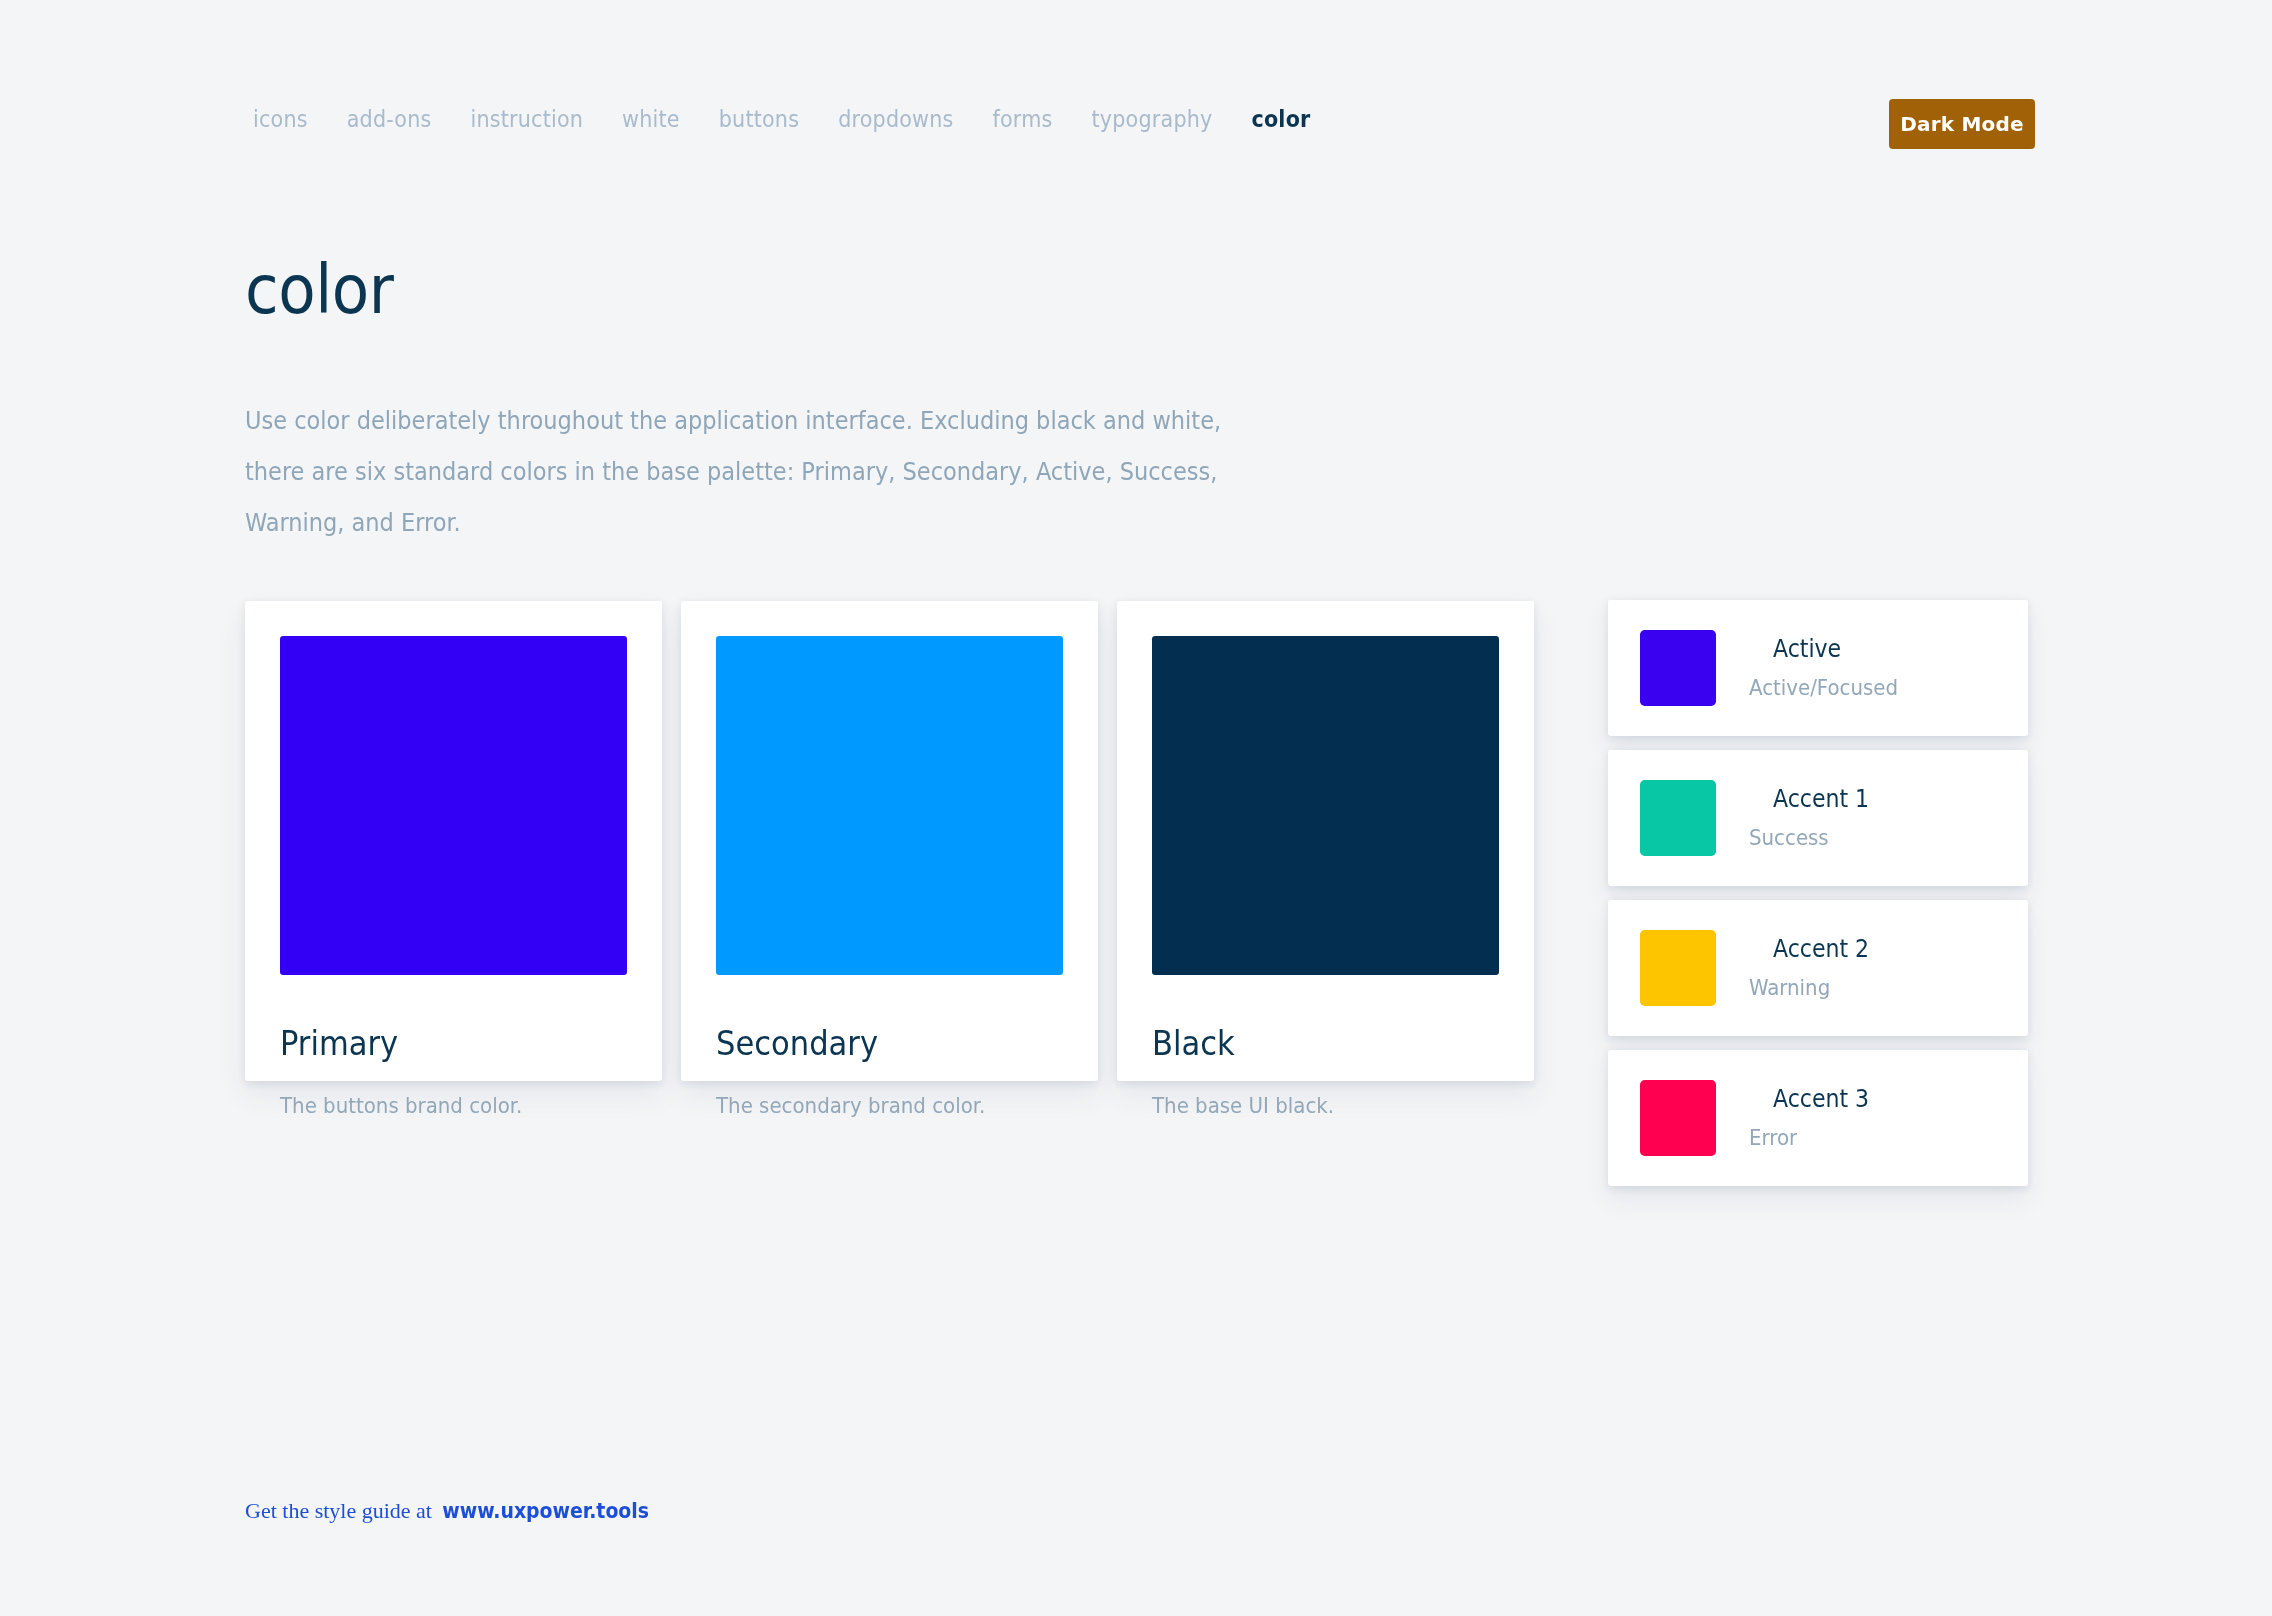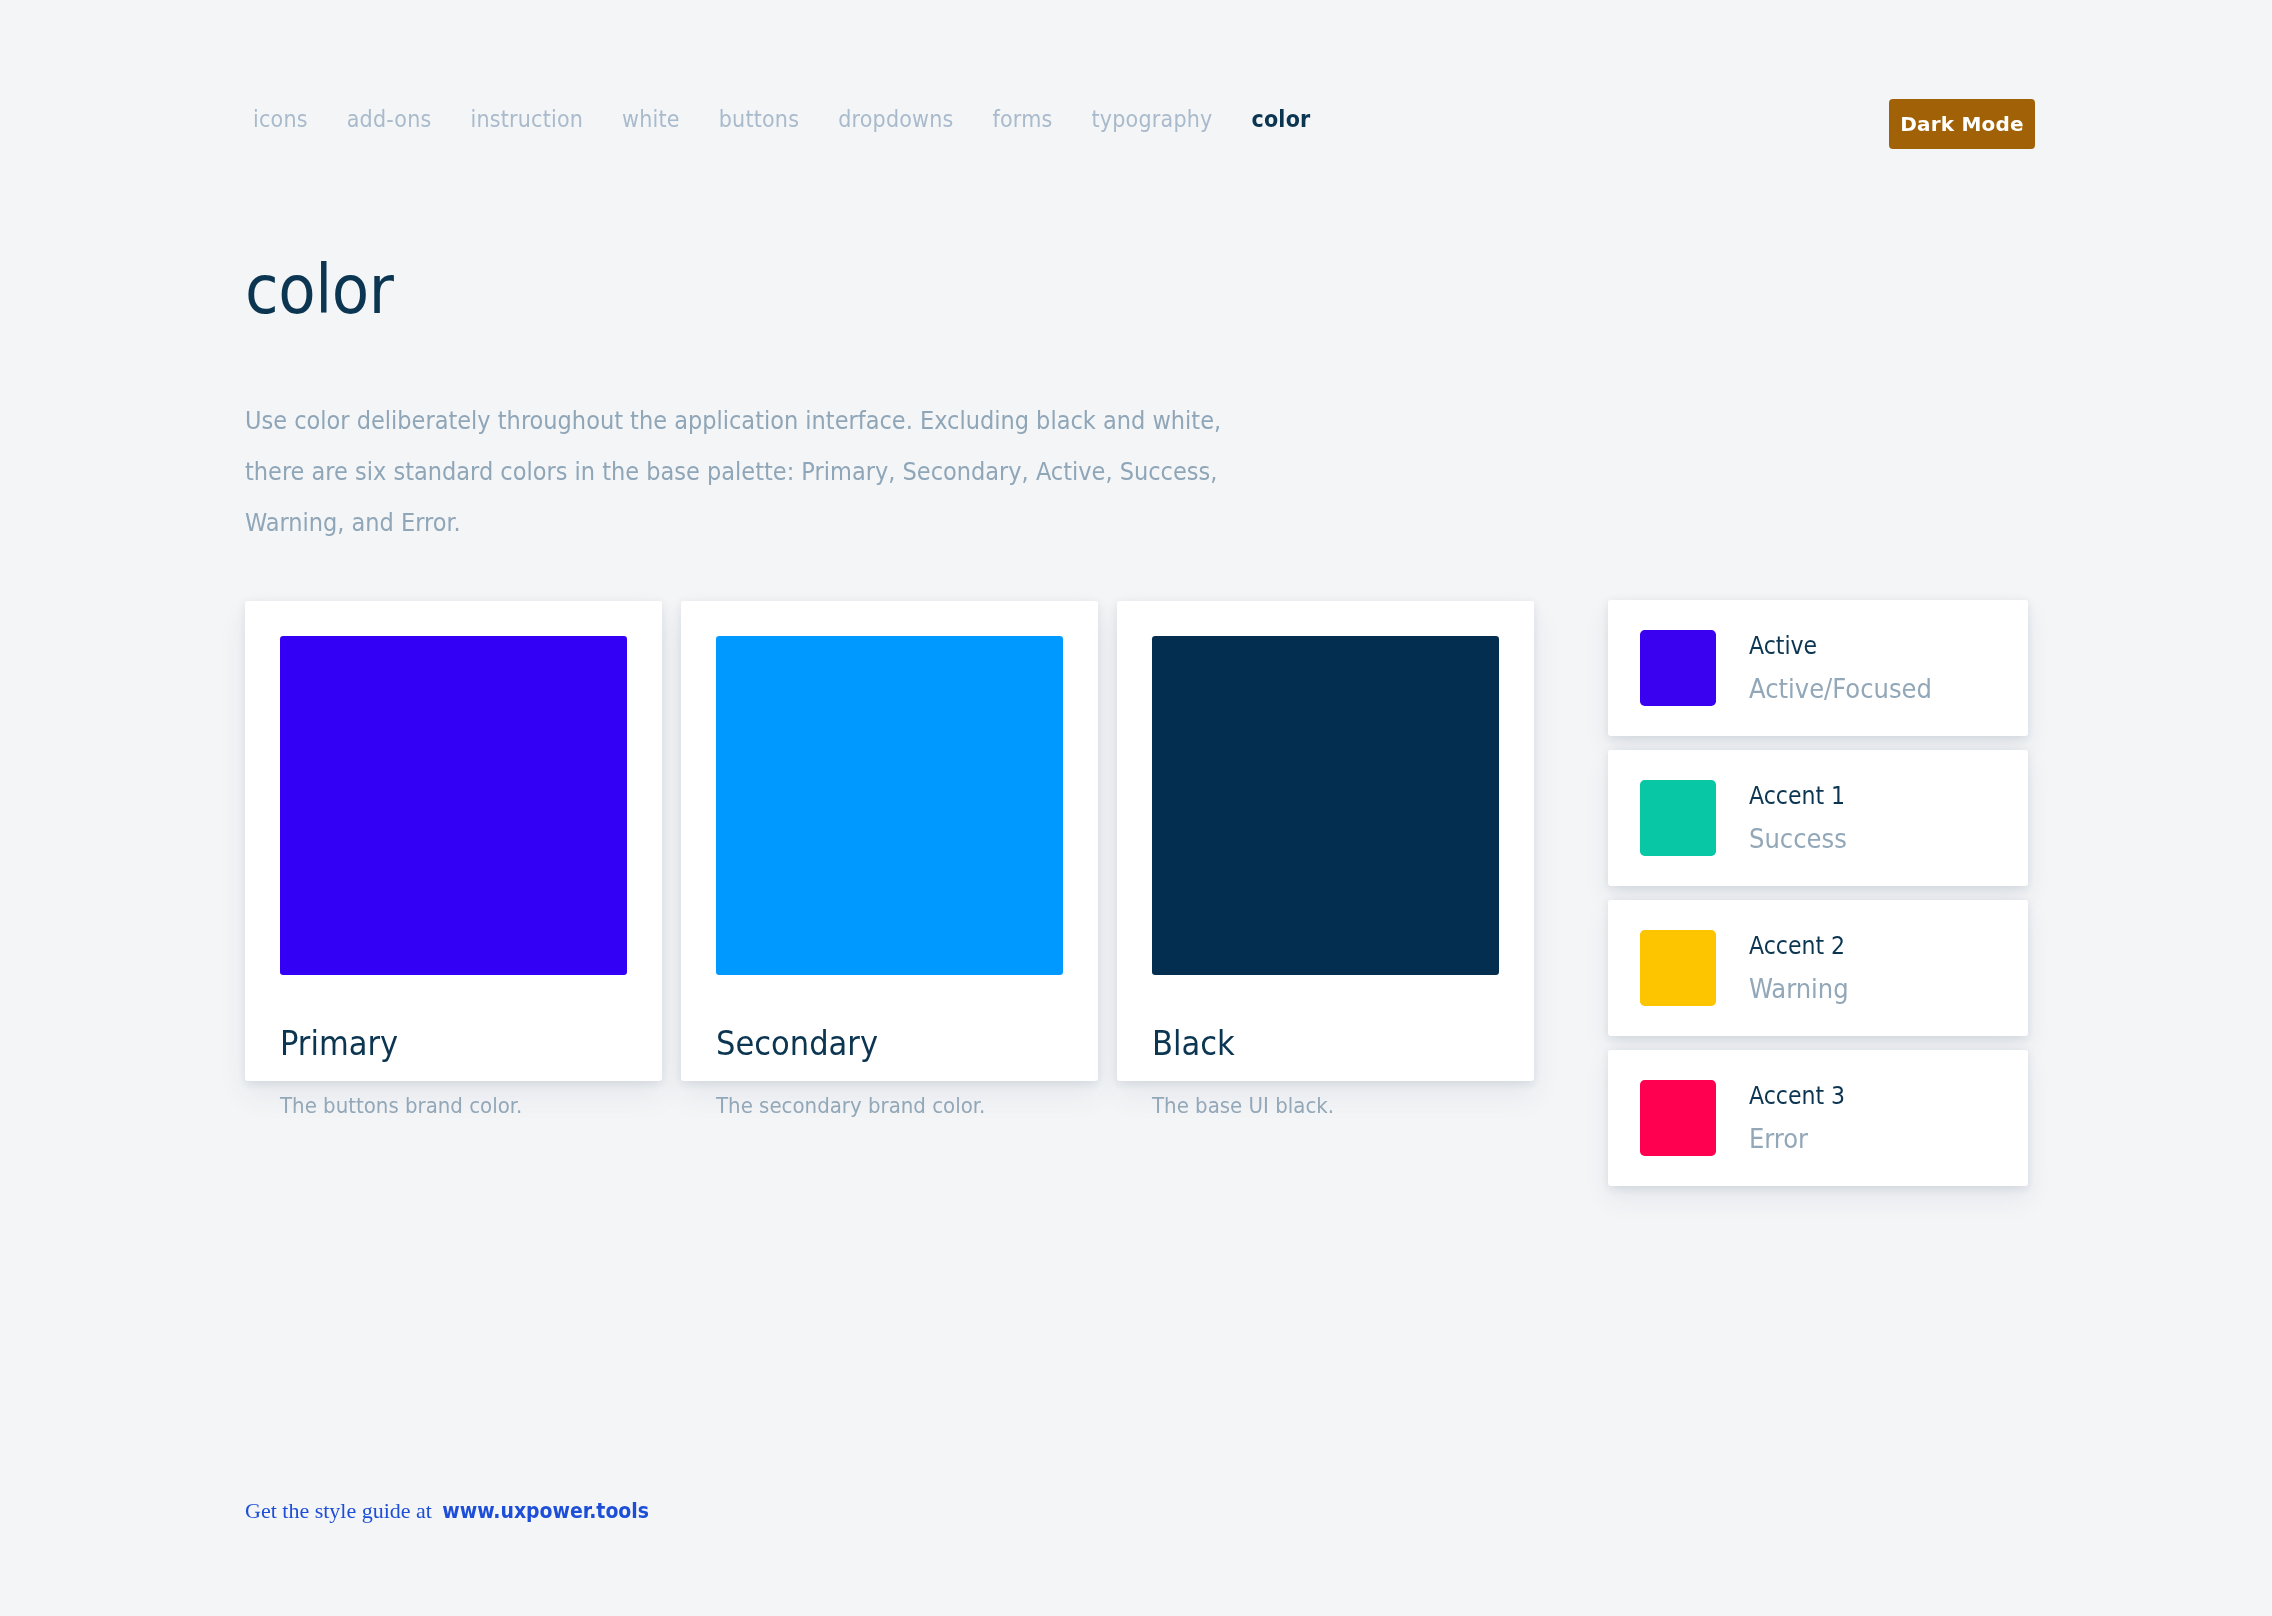--- a/index.html
+++ b/index.html
@@ -178,26 +178,27 @@
     flex-direction: column;
     justify-content: center;
   }
 
   .accent-title {
     font-family: "DejaVu Sans Condensed", "Liberation Sans", sans-serif;
     font-size: 24.5px;
     font-weight: 400;
     color: #0b3551;
     line-height: 1;
+    margin-left: 24px;
   }
 
   .accent-sub {
     margin-top: 16px;
     font-family: "DejaVu Sans Condensed", "Liberation Sans", sans-serif;
-    font-size: 27px;
+    font-size: 22px;
     font-weight: 400;
     color: #92a7b8;
     line-height: 1;
   }
 
   
   .footer {
     position: absolute;
     left: 245px;
     top: 1498px;

